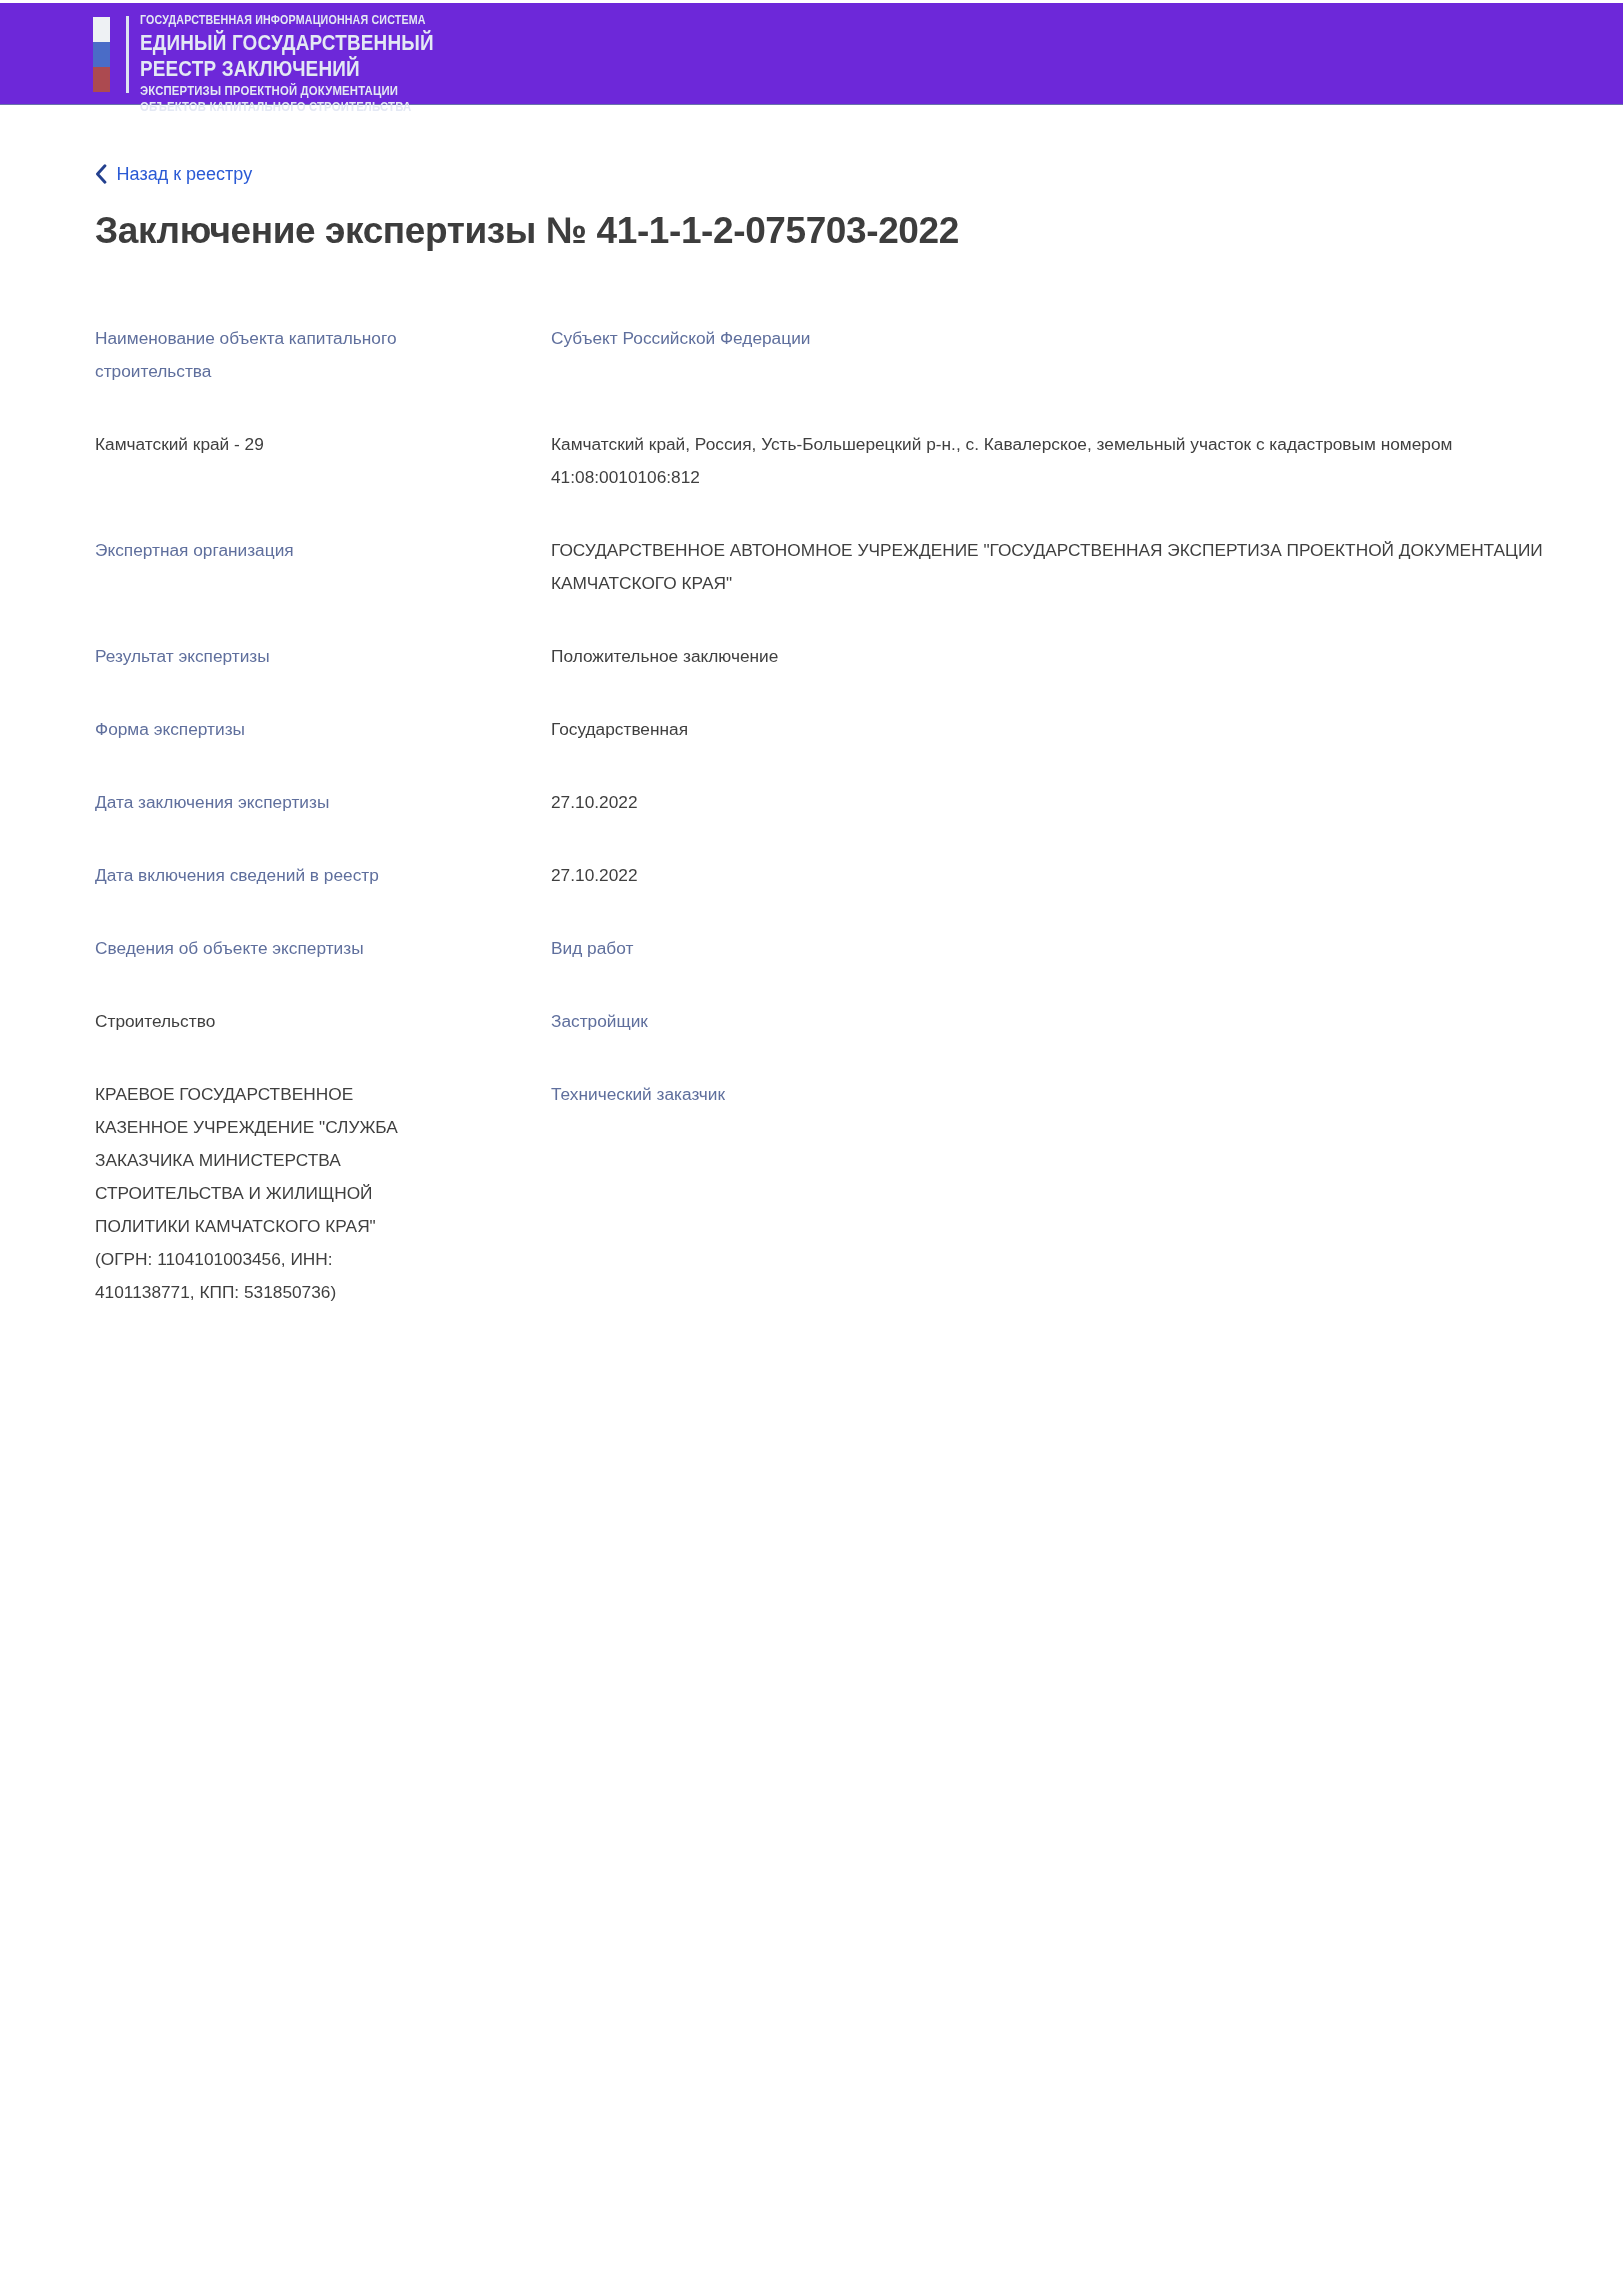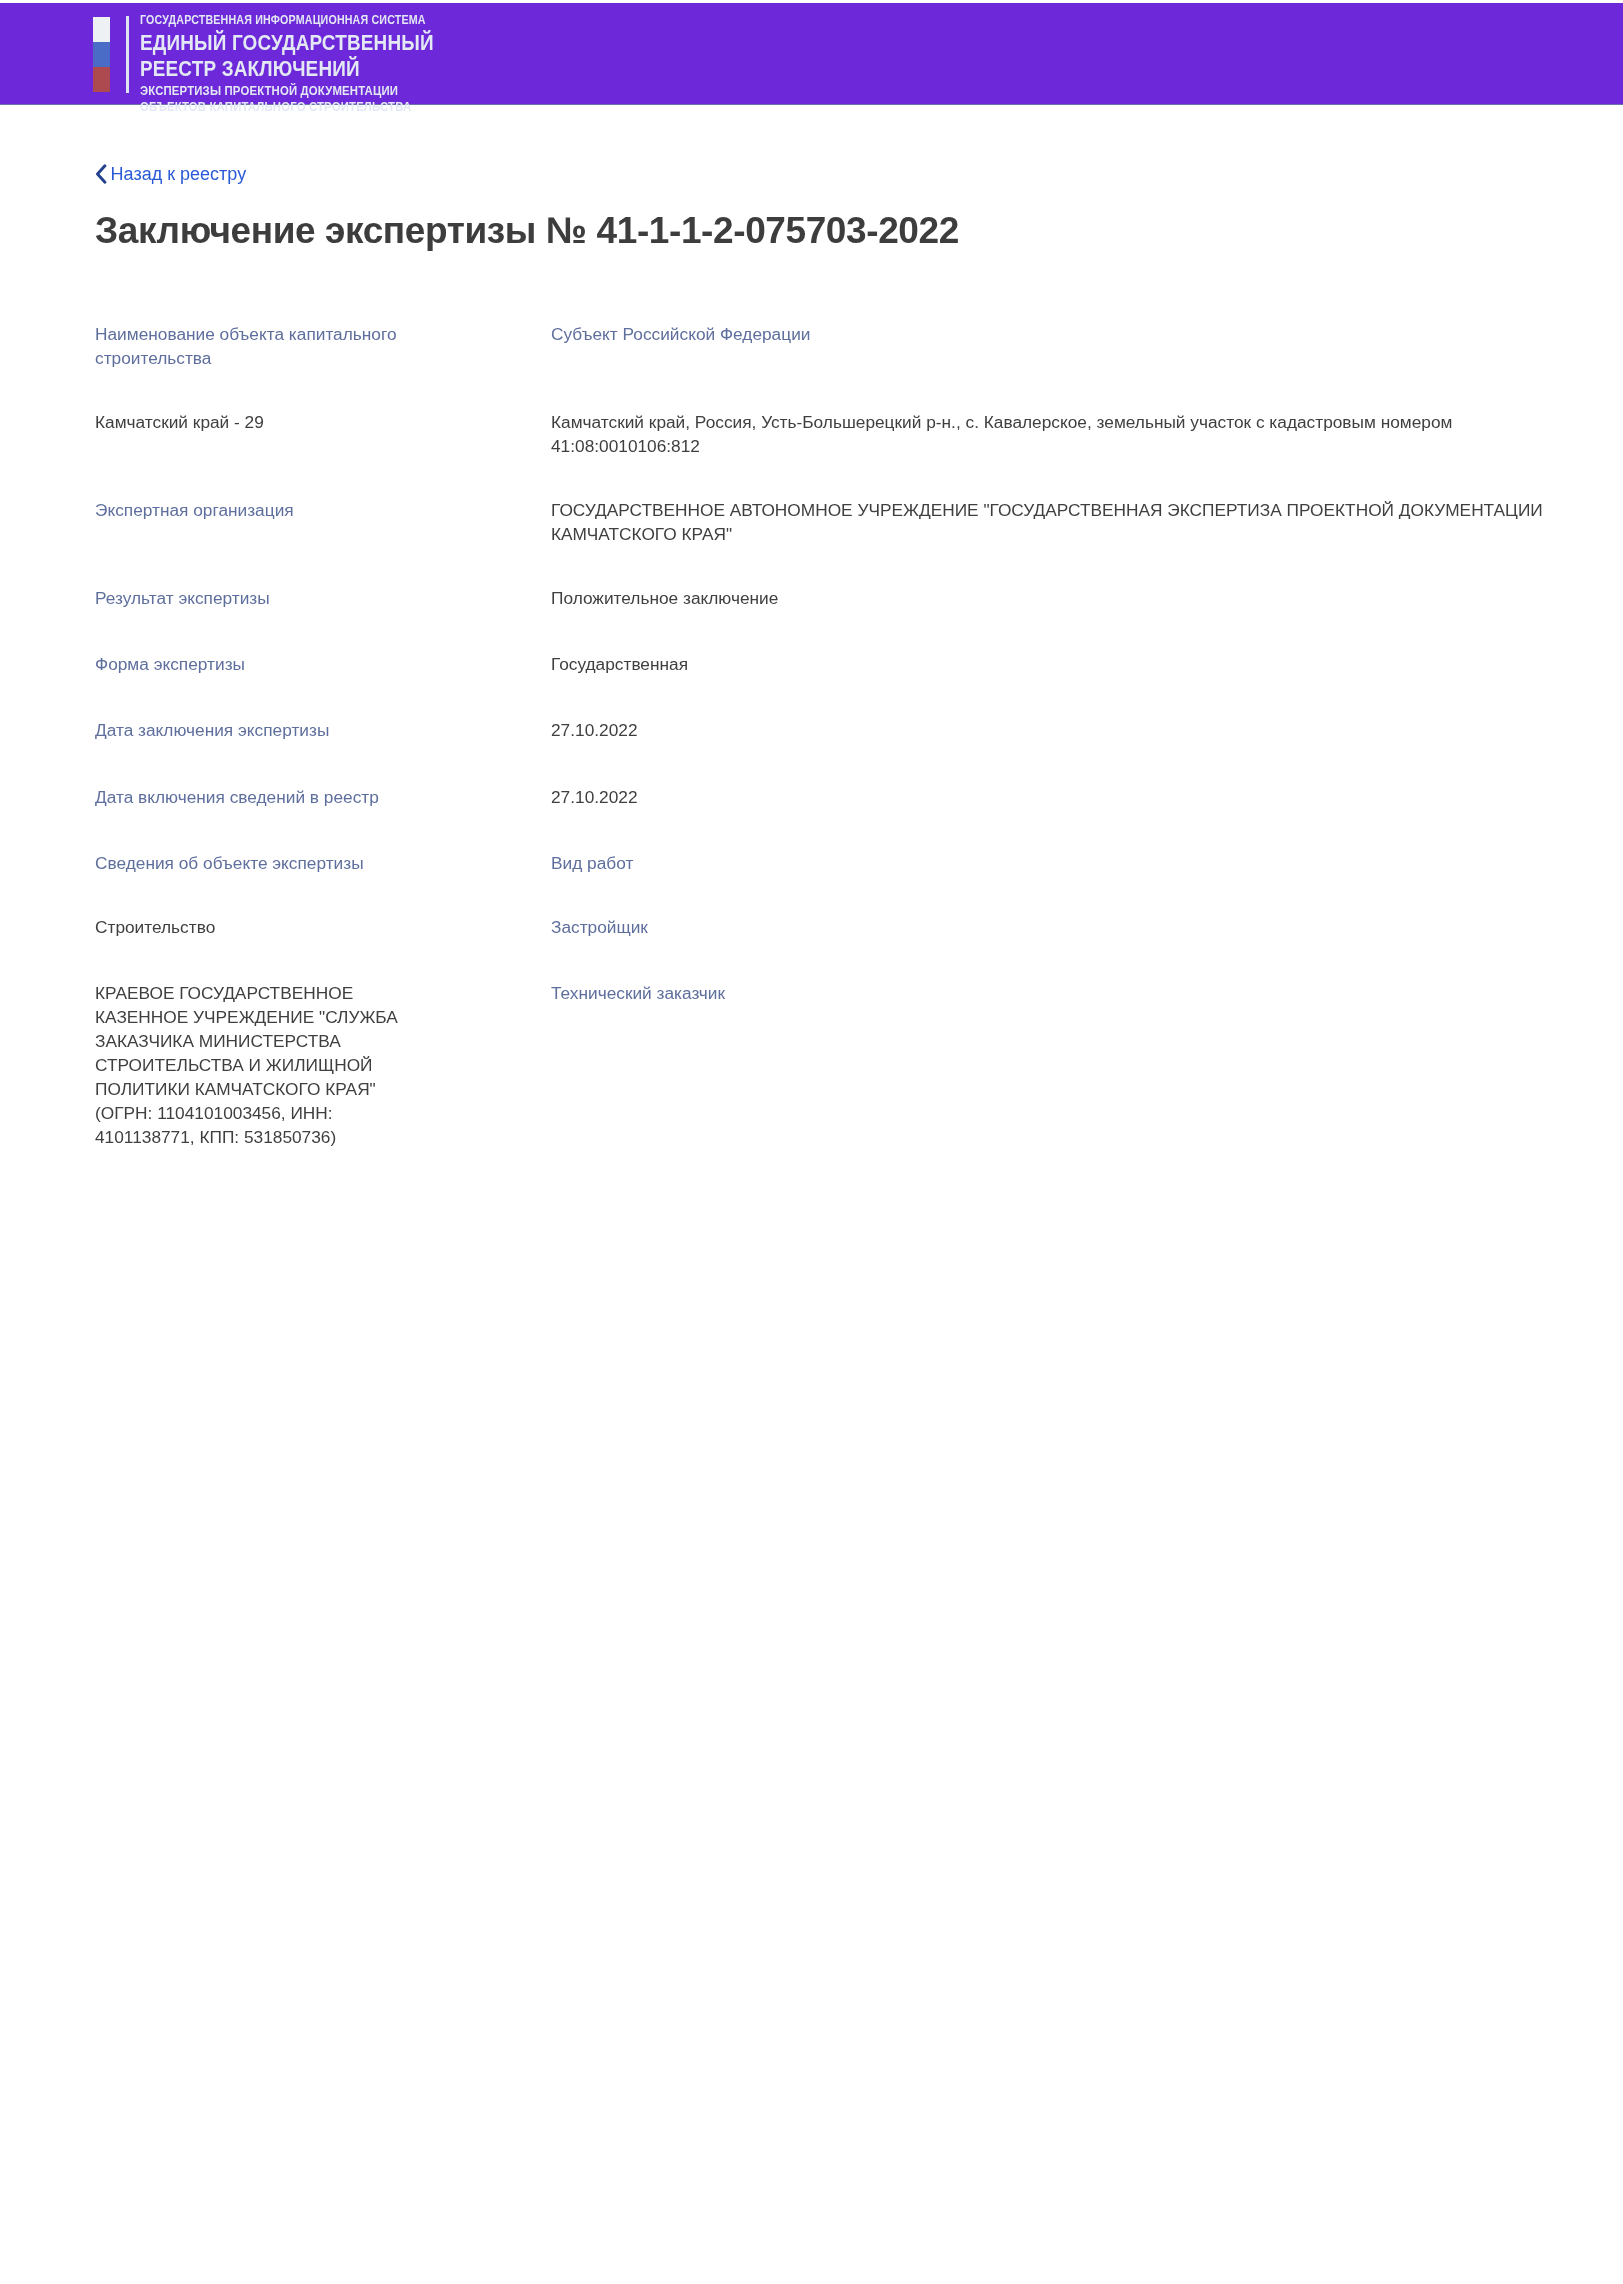--- a/index.html
+++ b/index.html
@@ -49,21 +49,21 @@
   .logo-text .t-big   { font-size: 22px; letter-spacing: 0.2px; margin-bottom: 4.1px; }
   .logo-text .t-sub   { font-size: 13.2px; letter-spacing: 0.2px; margin-bottom: 3.3px; }
 
   
   .content { padding: 0 70px 0 95px; }
 
   .back-link {
     margin-top: 59px;
     display: inline-flex;
     align-items: flex-start;
-    gap: 4px;
+    gap: 10px;
     cursor: pointer;
     text-decoration: none;
   }
   .back-link .chev { width: 11.6px; height: 20px; display: inline-block; }
   .back-link .chev svg { display: block; }
   .back-link .back-label {
     color: #2a5ad5;
     font-size: 18px;
   }
 
@@ -75,21 +75,21 @@
     color: #3d3d3d;
   }
 
   .details {
     margin-top: 70px;
     display: grid;
     grid-template-columns: 330px 1fr;
     column-gap: 126px;
     row-gap: 40px;
     font-size: 17.3px;
-    line-height: 24px;
+    line-height: 33px;
   }
   .detail-label {
     color: #5f6f9d;
     max-width: 330px;
   }
   .detail-value {
     color: #3f3f3f;
     max-width: 1004px;
     min-height: 26.4px;
   }

